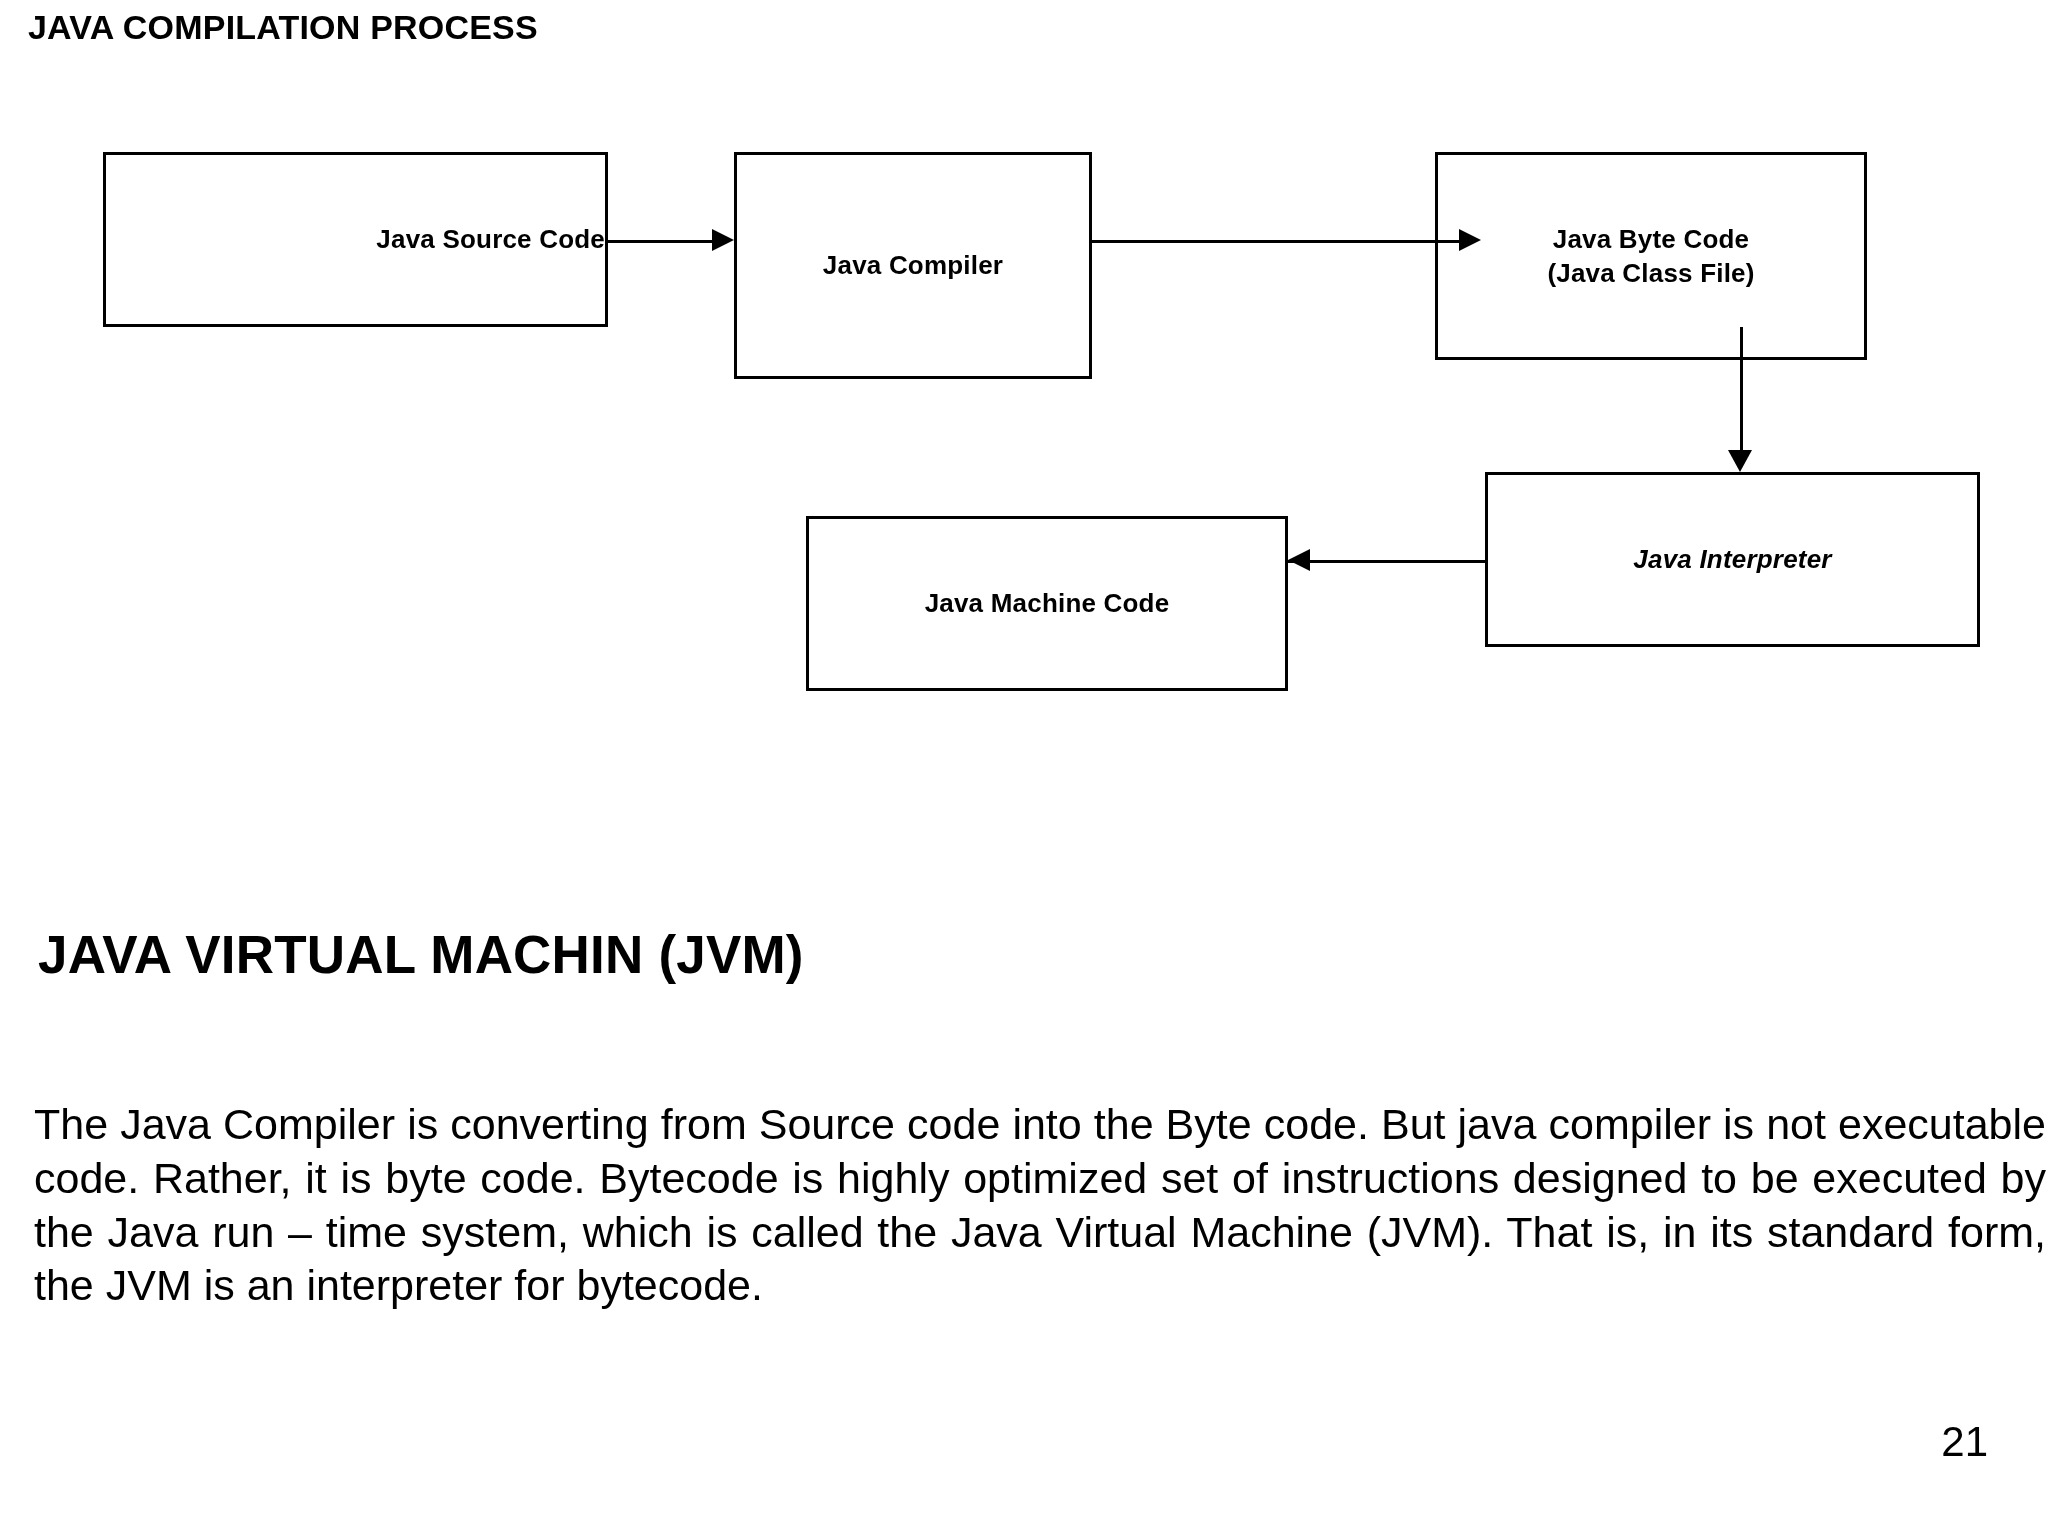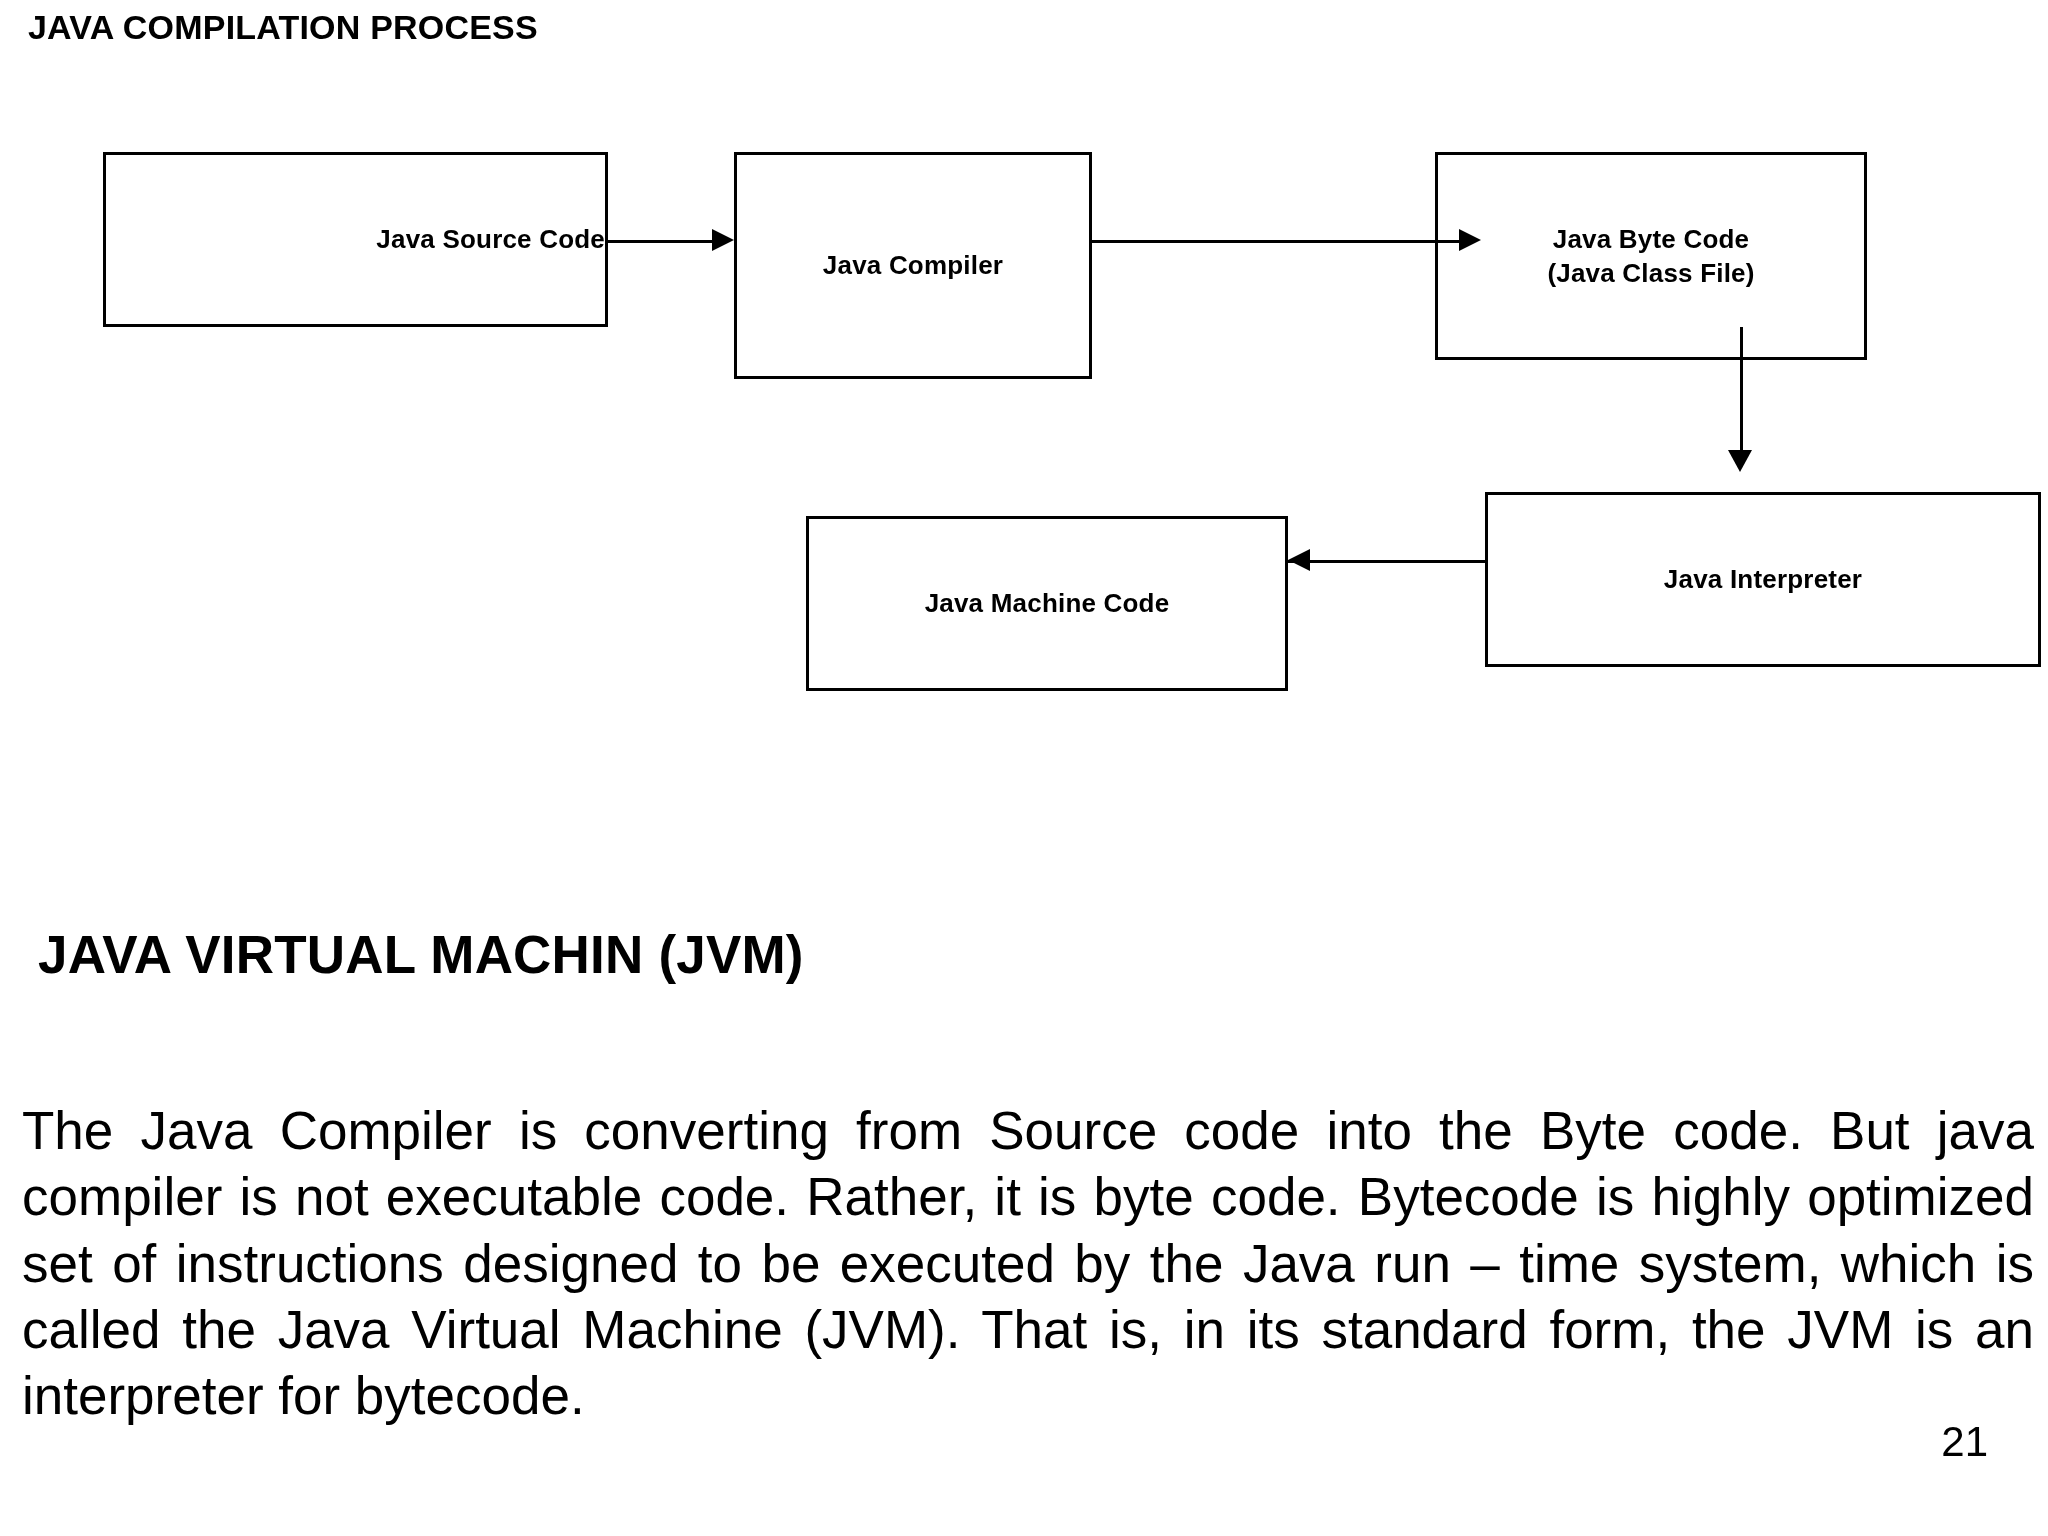--- a/index.html
+++ b/index.html
@@ -62,21 +62,21 @@
     font-weight: bold;
     line-height: 1.32;
     letter-spacing: 0.2px;
     white-space: pre-line;
   }
 
   #node-source      { left: 103px;  top: 152px; width: 505px; height: 175px; justify-content: flex-end; }
   #node-compiler    { left: 734px;  top: 152px; width: 358px; height: 227px; }
   #node-bytecode    { left: 1435px; top: 152px; width: 432px; height: 208px; }
   #node-machinecode { left: 806px;  top: 472px; width: 482px; height: 175px; margin-top: 44px; }
-  #node-interpreter { left: 1485px; top: 492px; width: 556px; height: 175px; }
+  #node-interpreter { left: 1485px; top: 472px; width: 495px; height: 175px; font-style: italic; }
 
   
   .conn { position: absolute; }
   .conn .line-h {
     position: absolute;
     height: 0;
     border-top: 3px solid #000000;
     top: 0;
     left: 0;
   }
@@ -120,24 +120,24 @@
   #conn-bytecode-interpreter .line-v { height: 128px; }
   #conn-bytecode-interpreter .arrowhead { left: -12px; top: 123px; }
 
   #conn-interpreter-machinecode { left: 1288px; top: 560px; width: 197px; height: 24px; }
   #conn-interpreter-machinecode .line-h { width: 197px; left: 0; }
   #conn-interpreter-machinecode .arrowhead { left: 0px; top: -11px; }
 
   
   .body-text {
     position: absolute;
-    left: 22px;
+    left: 34px;
     top: 1098px;
     width: 2012px;
-    font-size: 53px;
+    font-size: 43px;
     line-height: 1.25;
     text-align: justify;
     text-justify: inter-word;
   }
 
   
   .page-number {
     position: absolute;
     right: 60px;
     top: 1421px;

